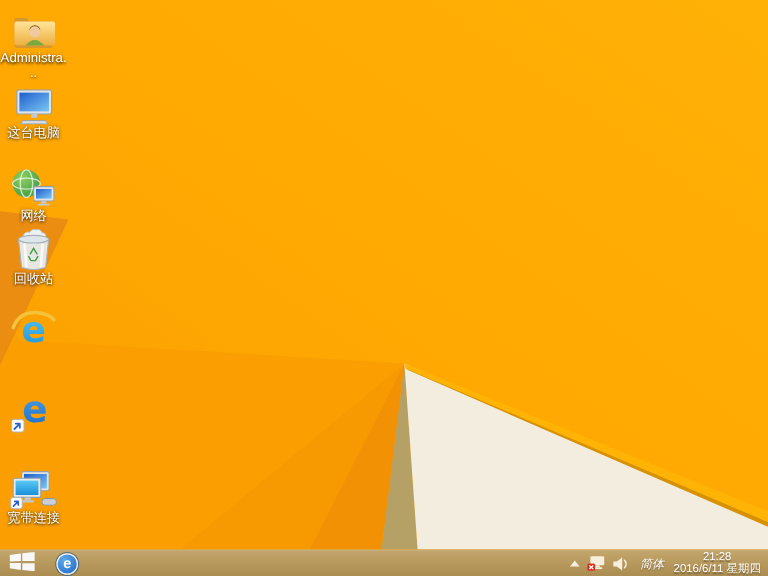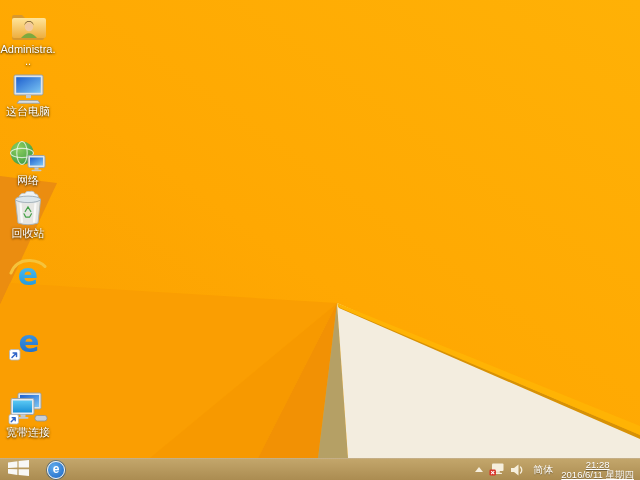--- a/index.html
+++ b/index.html
@@ -20,23 +20,23 @@
            box-sizing:border-box;display:flex;align-items:center;}
   .start-btn{width:36px;height:100%;display:flex;align-items:center;justify-content:center;background:transparent;border:0;padding:0;}
   .task-item{width:32px;height:100%;display:flex;align-items:center;justify-content:center;background:transparent;border:0;padding:0;margin-left:4px;}
   .e-circle{width:16px;height:16px;border-radius:50%;
             background:radial-gradient(circle at 35% 30%,#5fa9ea,#1b67c6);
             border:1px solid #eef5fc;box-shadow:0 0 0 1px rgba(17,74,140,.55);
             color:#fff;font-weight:bold;font-size:12px;line-height:15px;text-align:center;display:block;}
   .tray{margin-left:auto;display:flex;align-items:center;gap:6px;padding-right:6px;height:100%;}
   .tray .glyph{display:flex;align-items:center;}
   .chev{width:0;height:0;border-left:4px solid transparent;border-right:4px solid transparent;border-bottom:5px solid #f6efdd;}
-  .ime{color:#fff;font-size:10px;text-shadow:0 1px 1px rgba(0,0,0,.35);padding:0 2px;}
+  .ime{color:#fff;font-size:10px;text-shadow:0 1px 1px rgba(0,0,0,.35);padding:0 2px;font-style:italic;}
   .clock{display:flex;flex-direction:column;align-items:center;color:#fff;font-size:9.5px;line-height:10px;
-         text-shadow:0 1px 1px rgba(0,0,0,.35);min-width:70px;text-decoration:underline;}
+         text-shadow:0 1px 1px rgba(0,0,0,.35);min-width:70px;}
 </style>
 </head>
 <body>
 
 <div class="stage">
 
   <svg class="wallpaper" viewBox="0 0 640 458" preserveAspectRatio="none">
     <defs>
       <linearGradient id="bgG" x1="1" y1="0" x2="0" y2="1">
         <stop offset="0" stop-color="#FFB106"></stop>

